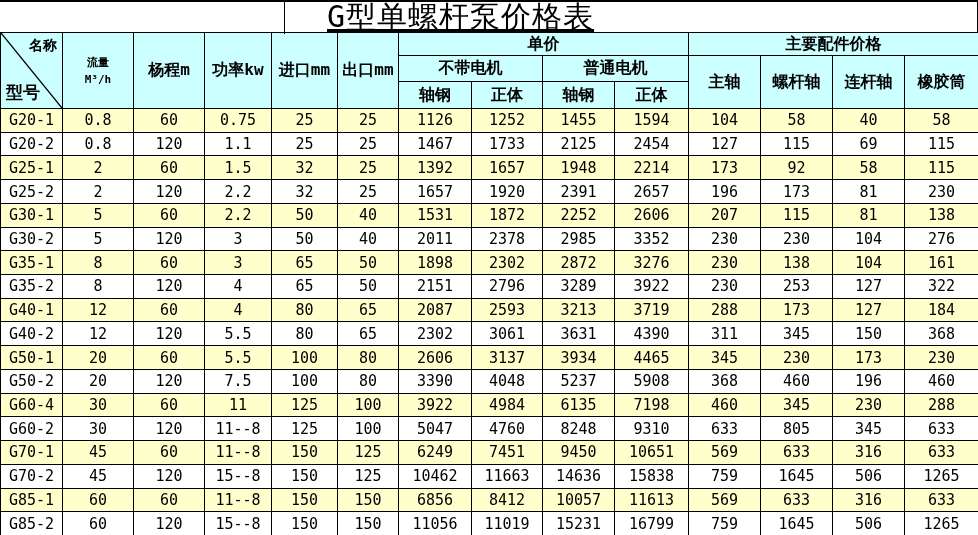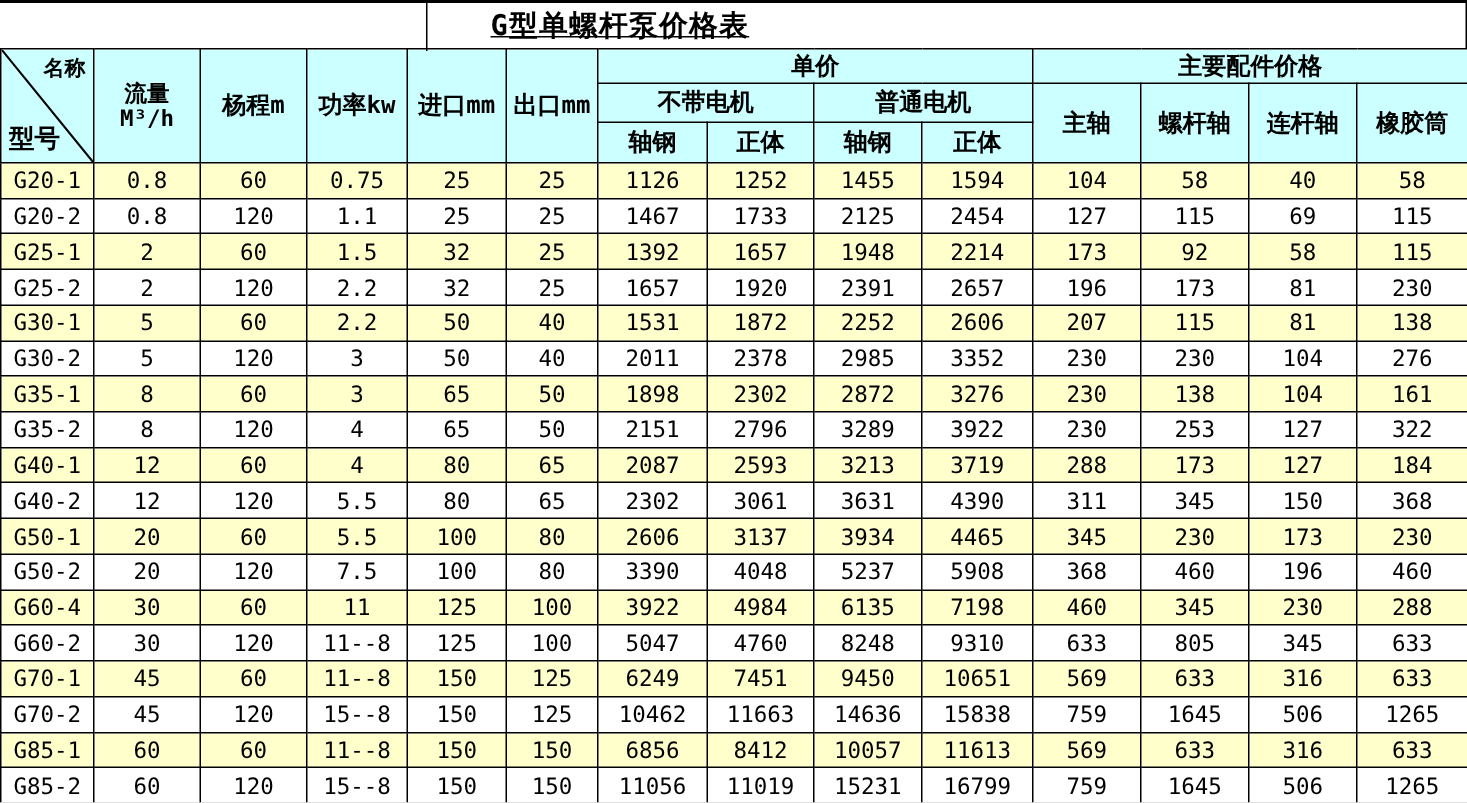--- a/index.html
+++ b/index.html
@@ -19,23 +19,23 @@
     position: relative;
     height: 32px;
     border-top: 2px solid var(--border, #000);
     border-right: 1px solid var(--border, #000);
     background: #fff;
   }
   .title-text {
     position: absolute;
     left: 327px;
     top: 1px;
-    font-size: 19px;
+    font-size: 30px;
     line-height: 28px;
-    font-weight: bold;
+    font-weight: normal;
     text-decoration: underline;
     letter-spacing: 1px;
     white-space: nowrap;
   }
   .title-divider {
     position: absolute;
     left: 284px;
     top: 0;
     width: 1px;
     height: 32px;
@@ -80,21 +80,21 @@
     position: absolute;
     top: 4px; right: 5px;
     font-size: 14px;
     margin-left: 44px;
   }
   th.corner .bl-label {
     position: absolute;
     bottom: 4px; left: 5px;
     font-size: 17px;
   }
-  .flow-line { display: block; line-height: 17px; font-size: 15px; }
+  .flow-line { display: block; line-height: 17px; font-size: 11px; }
 </style>
 </head>
 <body>
 
 <div class="page">
 
   <div class="title-band">
     <div class="title-divider"></div>
     <div class="title-text">G型单螺杆泵价格表</div>
   </div>

